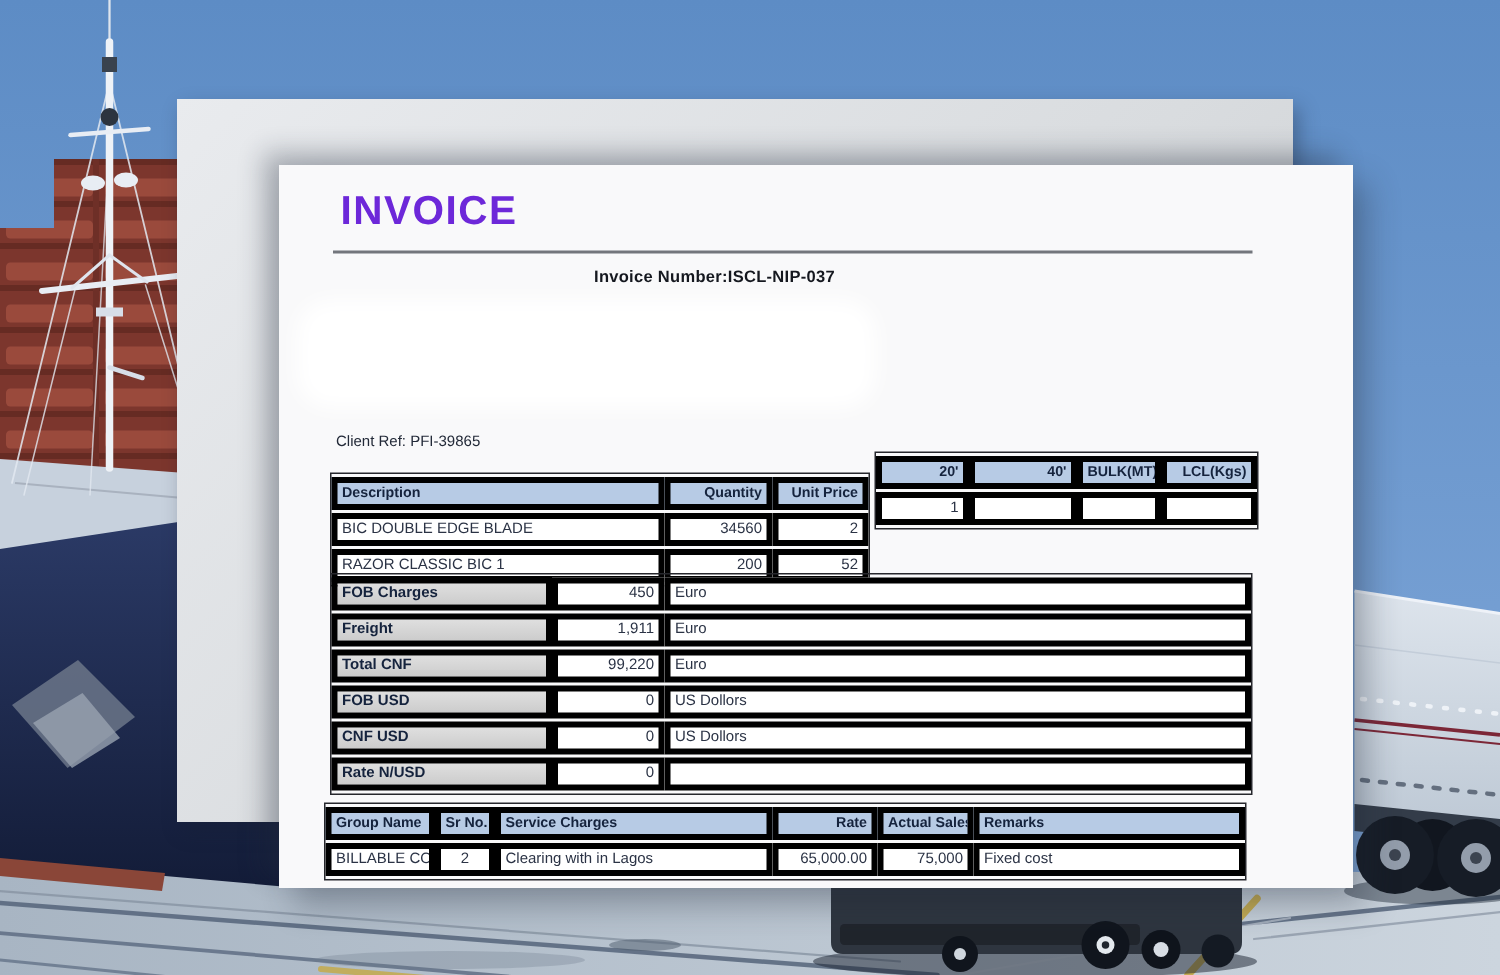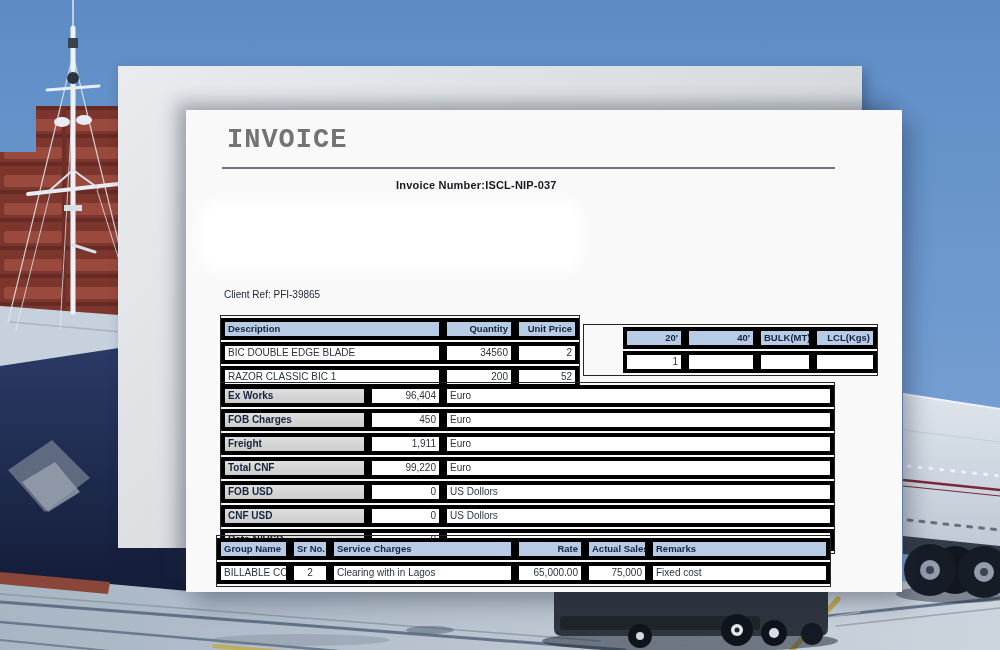--- a/index.html
+++ b/index.html
@@ -17,21 +17,21 @@
     box-shadow: 4px 6px 12px rgba(22,32,52,.35);
   }
   .page-front {
     position:absolute; left:186px; top:110px; width:716px; height:482px;
     background:#f9f9fa; overflow:hidden;
     box-shadow: -10px -8px 16px rgba(35,42,58,.32), 10px 12px 20px rgba(35,42,58,.32);
   }
 
   
   .title { position:absolute; left:41px; top:15px; font-size:27px; font-weight:bold;
-           letter-spacing:1px; color:#737373;font-family:Liberation Mono, monospace; }
+           letter-spacing:1px; color:#6d28d9; }
   .rule  { position:absolute; left:36px; top:57px; width:613px; height:0;
            border-top:2px solid #73767c; }
   .inv-num { position:absolute; left:210px; top:69px; font-size:11px; font-weight:bold;
              color:#15181f; letter-spacing:.2px; }
   .hl-strip { position:absolute; left:22px; top:100px; width:366px; height:52px;
               background:#ffffff; border-radius:12px; box-shadow:0 0 14px 10px #ffffff; }
   .client-ref { position:absolute; left:38px; top:179px; font-size:10px; color:#232a38; }
 
   
   .doc-table {
@@ -41,21 +41,21 @@
   .doc-table th, .doc-table td {
     border:4px solid #000000; padding:1px 3px; height:16px; line-height:12px;
     white-space:nowrap; overflow:hidden; background:#ffffff;
   }
   .doc-table th { background:#b7cbe5; font-weight:bold; color:#15233d; font-size:9.5px; }
   .doc-table td.lbl { background:linear-gradient(#dfdfdf,#cccccc); font-weight:bold; color:#15233d; }
   .al { text-align:left; } .ar { text-align:right; } .ac { text-align:center; }
   .wrap { white-space:normal; line-height:11px; }
 
   .t-items    { left:34px;  top:205px; width:358px; }
-  .t-cont     { left:397px; top:214px; width:254px;padding-left:39px; }
+  .t-cont     { left:397px; top:191px; width:254px; }
   .t-charges  { left:34px;  top:272px; width:613px; }
   .t-services { left:30px;  top:425px; width:613px; }
 </style>
 </head>
 <body>
 
 <div class="canvas">
 
   <svg class="scene-svg" viewBox="0 0 1000 650">
     <defs>
@@ -231,25 +231,20 @@
     </table>
 
     <table class="doc-table t-charges">
       <colgroup>
           <col style="width:147px">
           <col style="width:75px">
           <col style="width:391px">
         </colgroup>
       <tbody>
         <tr>
-          <td class="lbl al">Ex Works</td>
-          <td class="ar">96,404</td>
-          <td class="al">Euro</td>
-        </tr>
-        <tr>
           <td class="lbl al">FOB Charges</td>
           <td class="ar">450</td>
           <td class="al">Euro</td>
         </tr>
         <tr>
           <td class="lbl al">Freight</td>
           <td class="ar">1,911</td>
           <td class="al">Euro</td>
         </tr>
         <tr>

